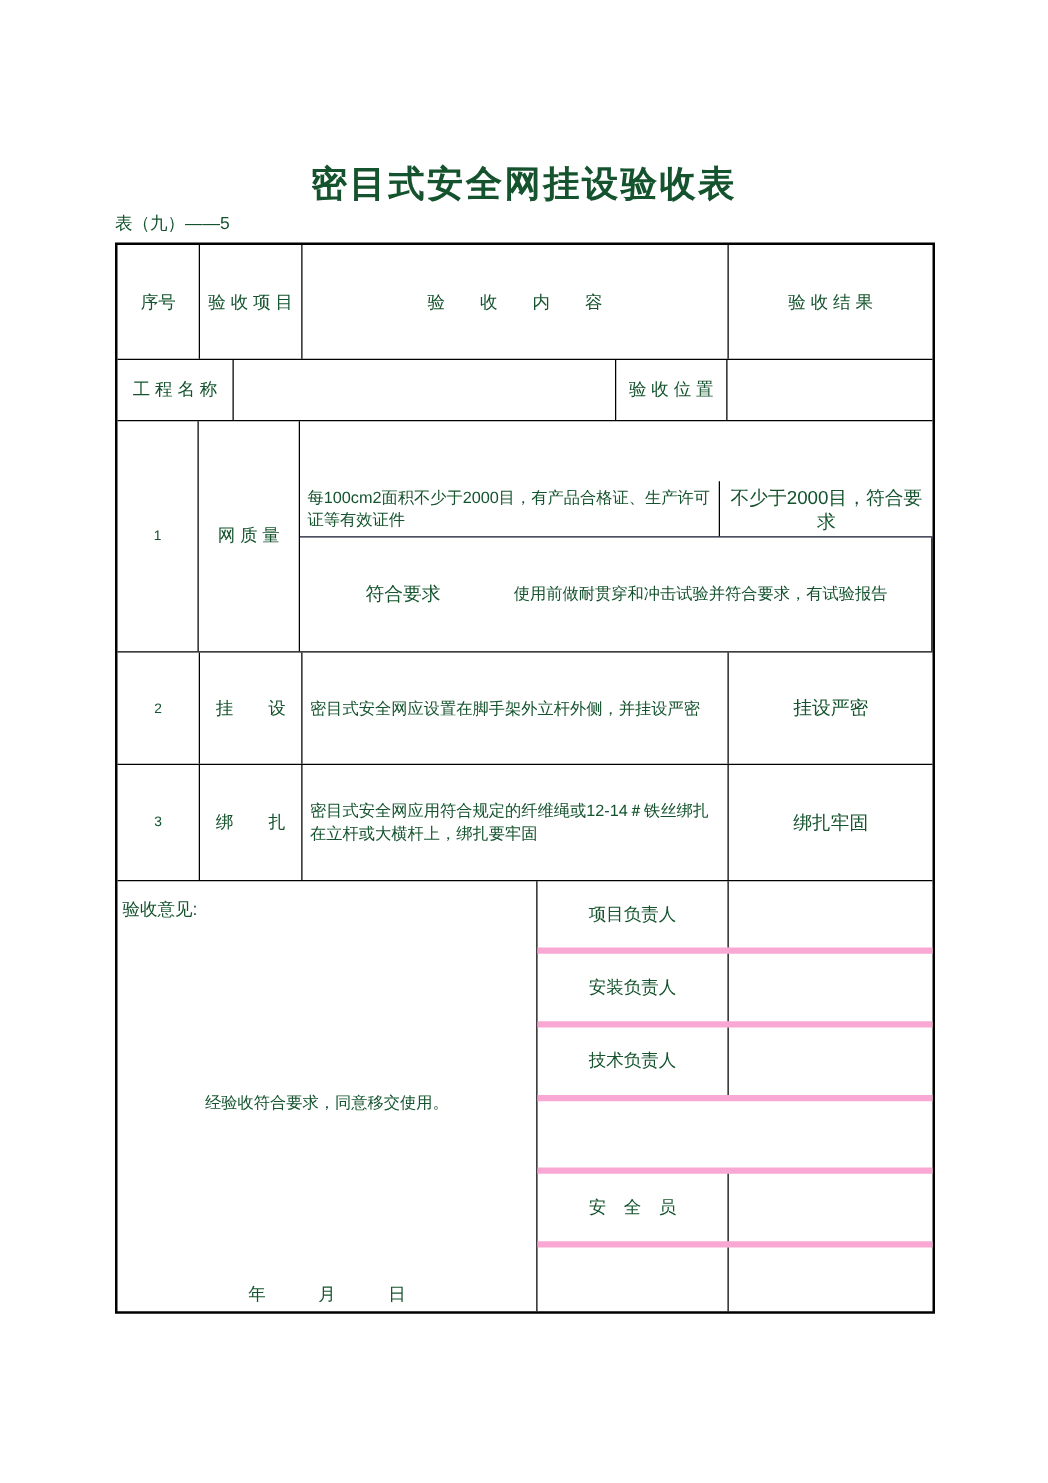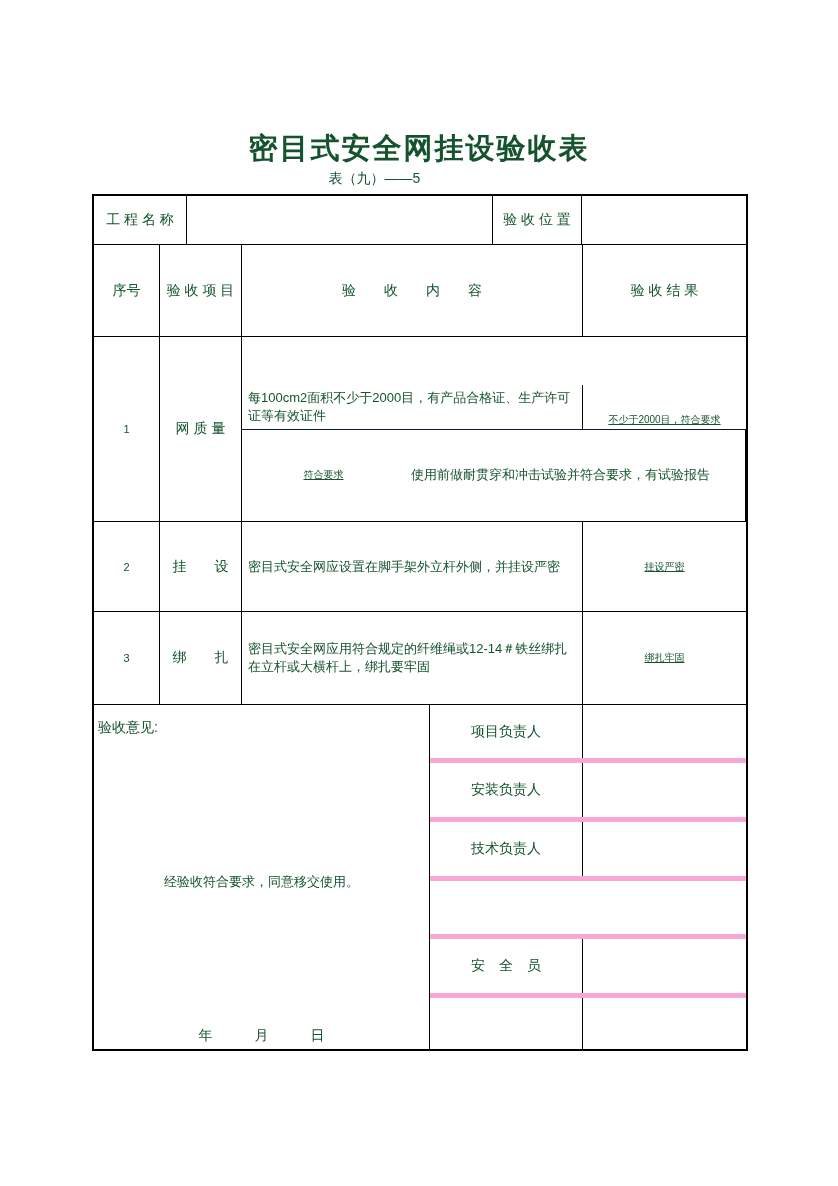--- a/index.html
+++ b/index.html
@@ -7,21 +7,21 @@
   .page {
     width: 838px; height: 1186px; background: #ffffff; color: #14532d;
     font-family: "Liberation Sans", "DejaVu Sans", sans-serif;
     overflow: hidden; position: relative;
   }
   .doc-title {
     padding-top: 130px; text-align: center;
     font-size: 29px; line-height: 36px; font-weight: bold; letter-spacing: 2px;
   }
   .form-no {
-    width: 656px; margin: 4px 0 0 92px; text-align: center; padding-right: 91px;
+    width: 656px; margin: 4px 0 0 92px; text-align: left; padding-right: 91px;
     font-size: 14px; line-height: 16px;
   }
   .tbl {
     width: 656px; margin: 8px 0 0 92px; border: 2px solid #000; background: #fff;
   }
   .row { display: flex; border-bottom: 1px solid #000; }
   .row.last { border-bottom: none; }
   .cell { border-right: 1px solid #000; display: flex; align-items: center; justify-content: center; }
   .cell.end { border-right: none; }
   .flex1 { flex: 1 1 auto; }
@@ -42,21 +42,21 @@
   .h-bottom { height: 344px; }
   .h-s1 { height: 58px; } .h-s2 { height: 59px; } .h-s3 { height: 59px; }
   .h-s4 { height: 58px; } .h-s5 { height: 59px; } .h-s6 { height: 51px; }
 
   .label { font-size: 14px; text-align: center; }
   .seqnum { font-size: 11px; }
   .content-cell {
     font-size: 13px; line-height: 1.35; text-align: left;
     justify-content: flex-start; padding: 4px 5px 4px 6px;
   }
-  .result-cell { font-size: 10px; text-align: center; padding: 2px 2px; text-decoration: underline; }
+  .result-cell { font-size: 15px; text-align: center; padding: 2px 2px; }
 
   .subcol { display: flex; flex-direction: column; }
   .subrow { display: flex; }
   .subrow.first { border-bottom: 1px solid #0f172a; align-items: flex-end; }
 
   .opinion-cell {
     display: flex; flex-direction: column; align-items: stretch;
     justify-content: flex-start; padding: 0;
   }
   .opinion-label { font-size: 14px; text-align: left; padding: 14px 0 0 4px; }
@@ -70,32 +70,32 @@
 </head>
 <body>
 
 <div class="page">
 
   <div class="doc-title">密目式安全网挂设验收表</div>
   <div class="form-no">表（九）——5</div>
 
   <div class="tbl">
 
+    <div class="row h-header">
+      <div class="cell label w-seq">序号</div>
+      <div class="cell label w-item">验 收 项 目</div>
+      <div class="cell label w-content">验　　收　　内　　容</div>
+      <div class="cell label end flex1">验 收 结 果</div>
+    </div>
+
     <div class="row h-rowA">
       <div class="cell label w-proj">工 程 名 称</div>
       <div class="cell w-projval"></div>
       <div class="cell label w-loc">验 收 位 置</div>
       <div class="cell end flex1"></div>
-    </div>
-
-    <div class="row h-header">
-      <div class="cell label w-seq">序号</div>
-      <div class="cell label w-item">验 收 项 目</div>
-      <div class="cell label w-content">验　　收　　内　　容</div>
-      <div class="cell label end flex1">验 收 结 果</div>
     </div>
 
     <div class="row h-item1">
       <div class="cell seqnum w-seq">1</div>
       <div class="cell label w-item">网 质 量</div>
       <div class="subcol end flex1">
         <div class="subrow first h-sub1">
           <div class="cell content-cell w-content">每100cm2面积不少于2000目，有产品合格证、生产许可证等有效证件</div>
           <div class="cell result-cell end flex1">不少于2000目，符合要求</div>
         </div>

